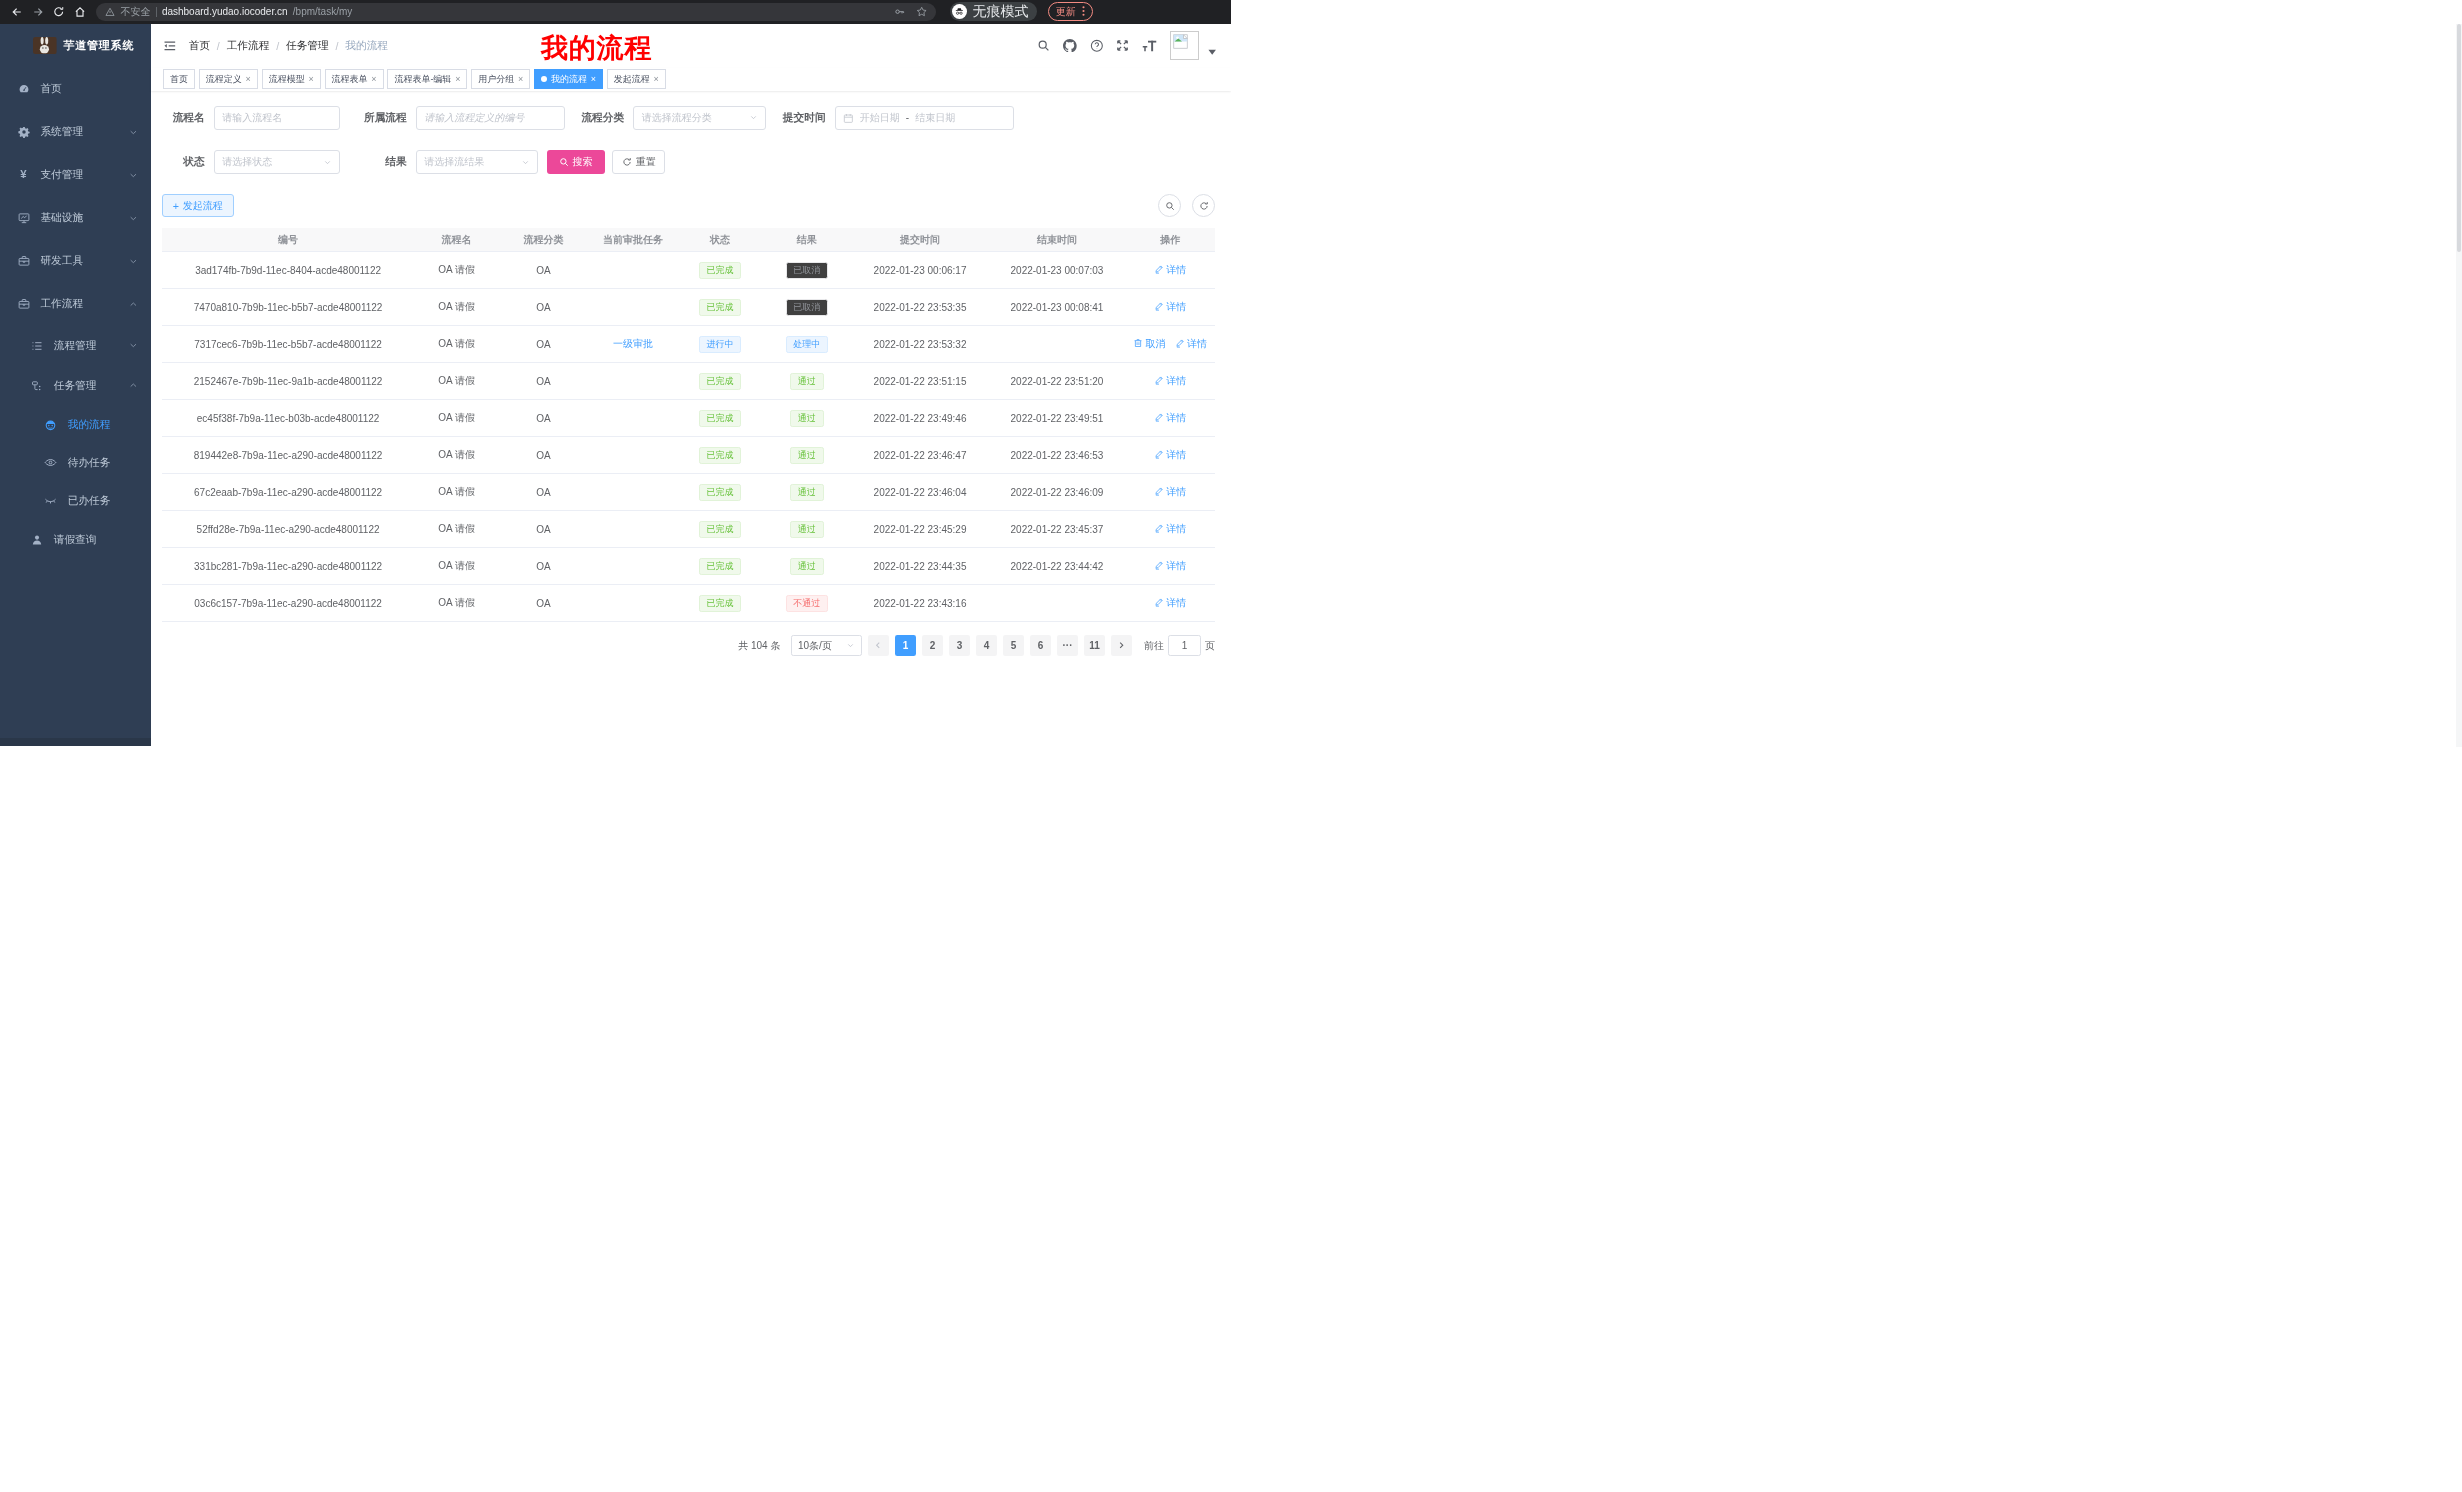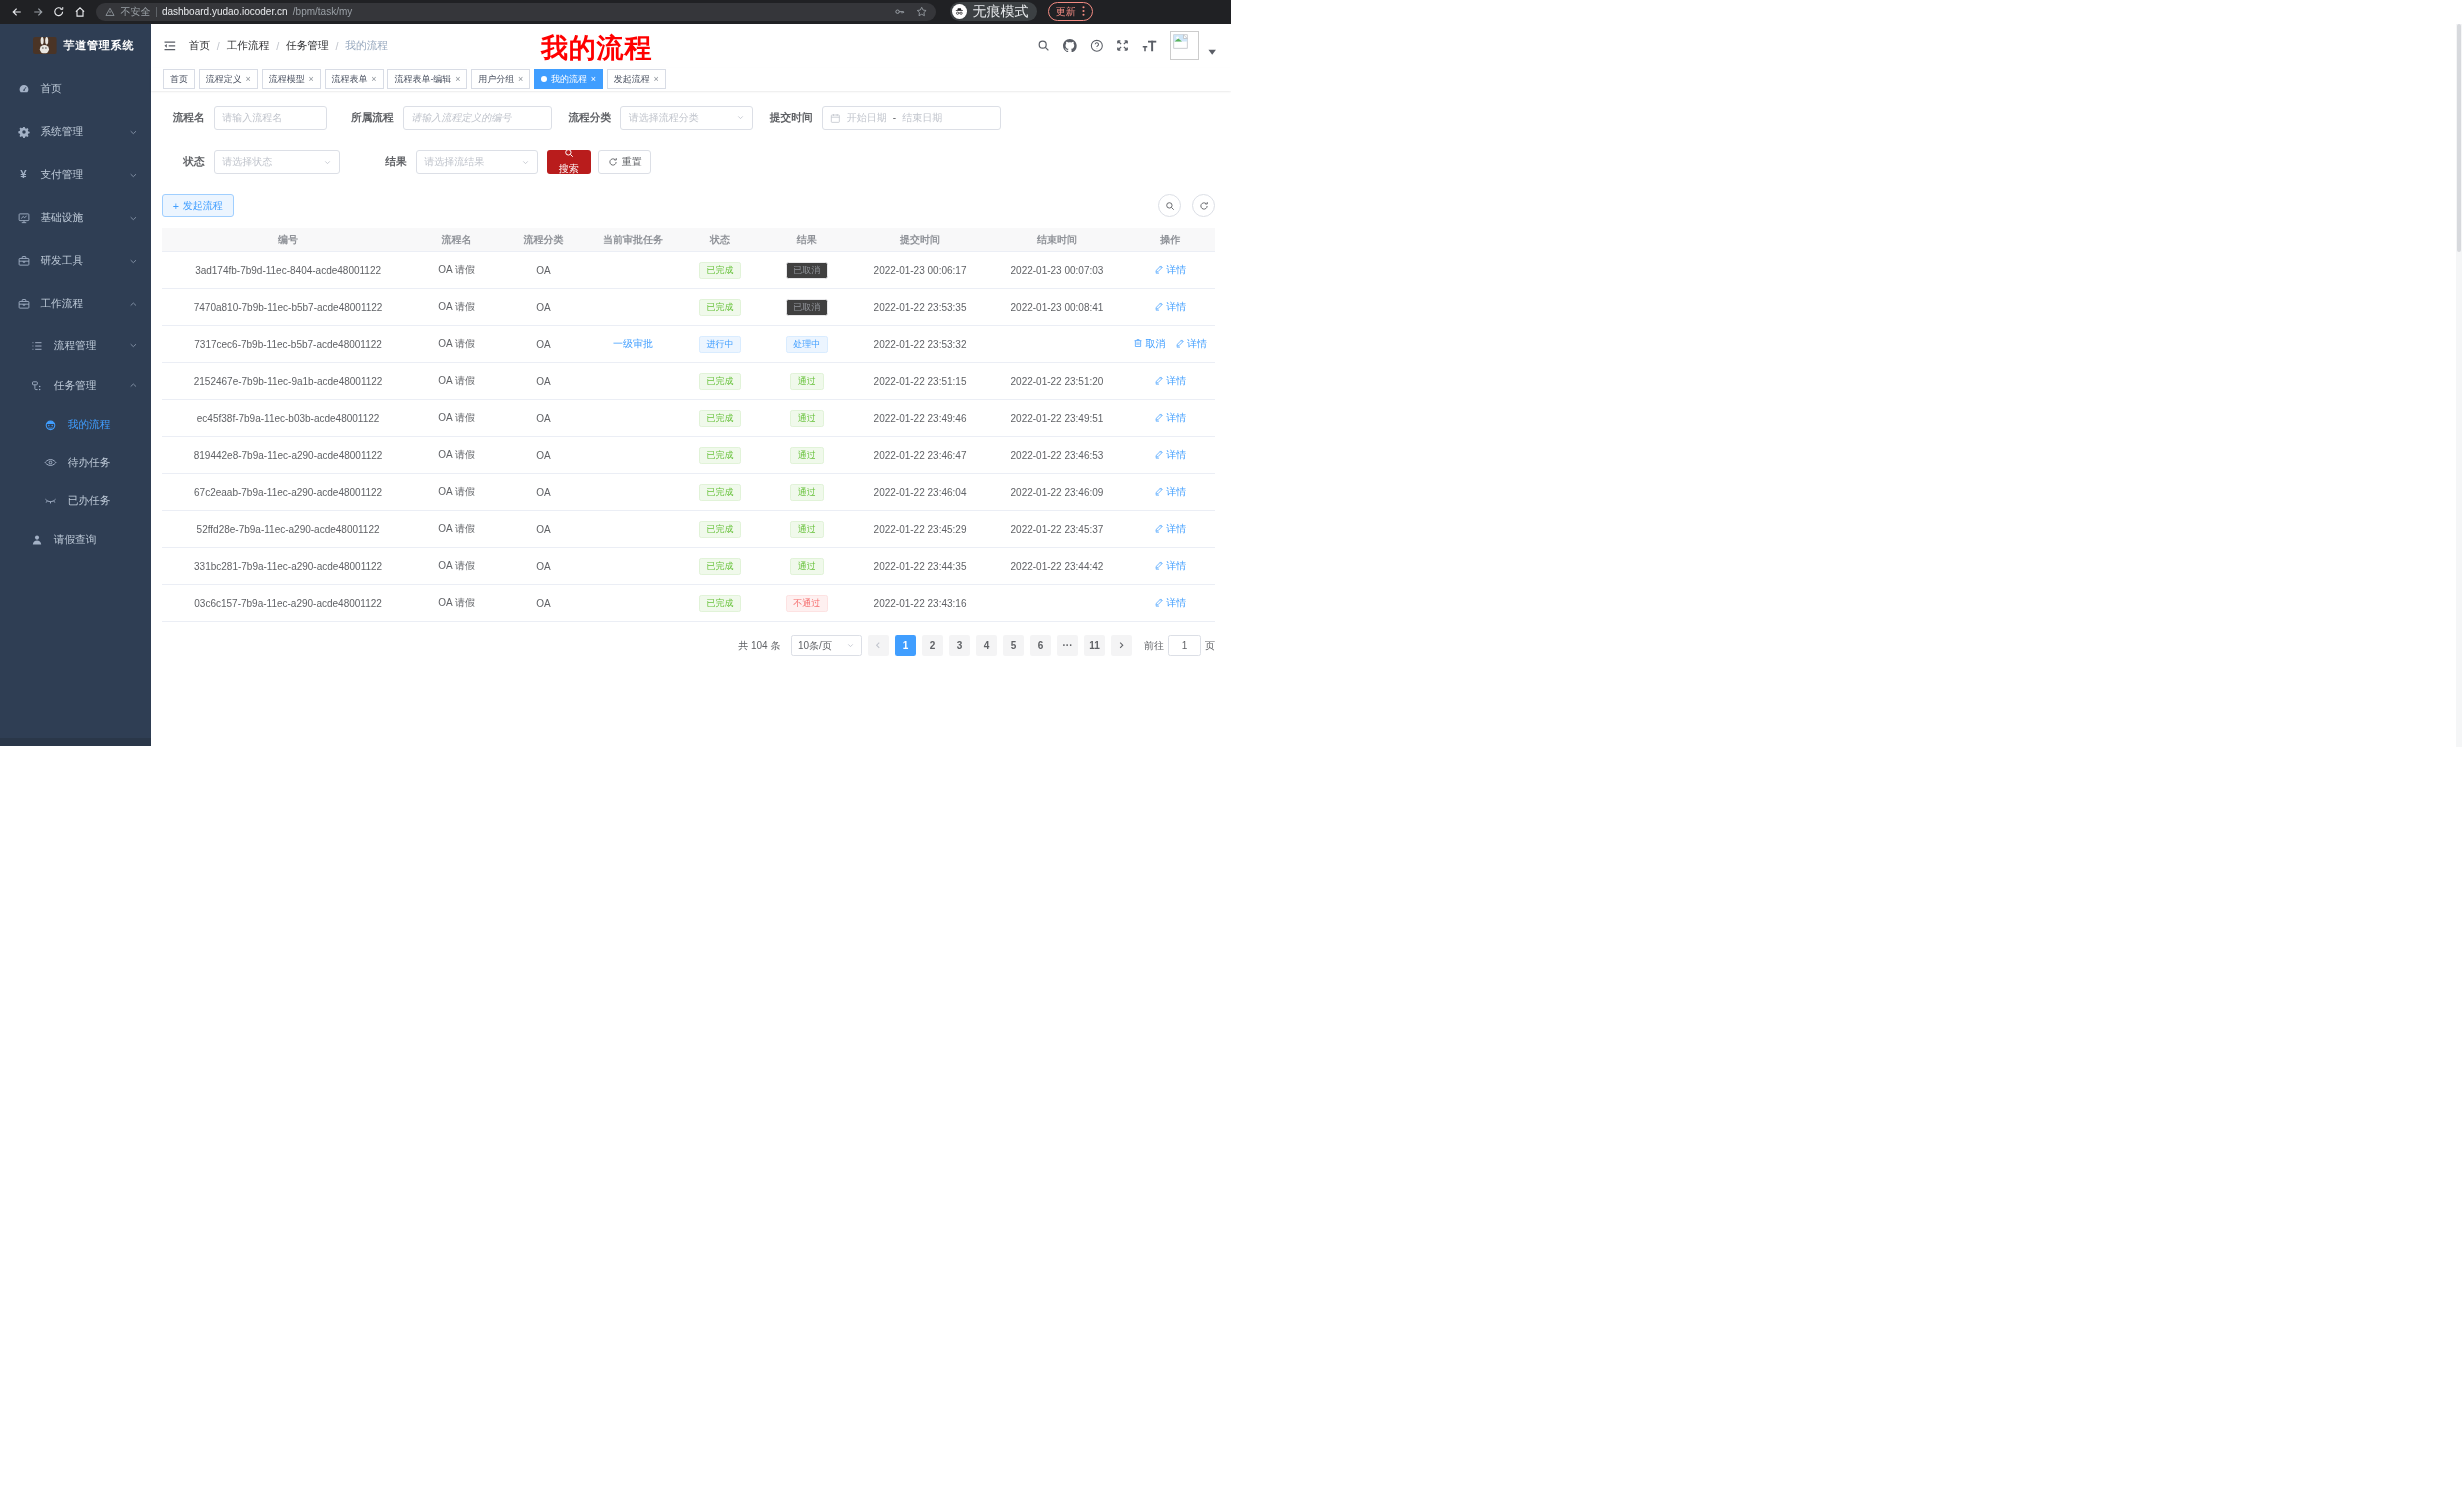--- a/index.html
+++ b/index.html
@@ -69,21 +69,21 @@
   .flabel.w56 { width:43px; }
   .flabel.w64 { width:49px; margin-left:18px; }
   .flabel.nml { margin-left:16.7px; }
   .inp { height:23.6px; border:0.8px solid #dcdfe6; border-radius:3px; padding:0 7.6px; font-size:10px; color:#606266; outline:none; font-family:inherit; }
   .inp::placeholder { color:#c0c4cc; }
   .sel { height:23.6px; border:0.8px solid #dcdfe6; border-radius:3px; display:flex; align-items:center; padding:0 6.8px 0 7.6px; font-size:10px; color:#c0c4cc; cursor:pointer; background:#fff; }
   .sel .ph { flex:1 1 auto; }
   .sel .chev { color:#c0c4cc; display:flex; }
   .daterange { width:179px; height:23.6px; border:0.8px solid #dcdfe6; border-radius:3px; display:flex; align-items:center; gap:6px; padding:0 7.6px; font-size:10px; color:#c0c4cc; cursor:pointer; }
   .btn { height:23.6px; border-radius:3px; font-size:10px; display:flex; align-items:center; justify-content:center; gap:3.8px; cursor:pointer; border:0.8px solid transparent; font-family:inherit; }
-  .btn-primary { background:#b91c1c; color:#fff; width:44px; margin-left:9px;flex-direction:column; }
+  .btn-primary { background:#ec4899; color:#fff; width:58px; margin-left:9px; }
   .btn-plain { background:#fff; border-color:#dcdfe6; color:#606266; width:53px; margin-left:7.6px; }
 
   .toolbar-row { display:flex; align-items:center; margin-top:14.5px; }
   .btn-create { height:23px; padding:0 10px; background:#ecf5ff; border:0.8px solid #a0cfff; border-radius:3px; color:#409eff; font-size:10px; display:flex; align-items:center; gap:3.8px; cursor:pointer; }
   .circle-btns { margin-left:auto; display:flex; gap:10.7px; }
   .cbtn { width:23px; height:23px; border-radius:50%; border:0.8px solid #dcdfe6; background:#fff; color:#606266; display:flex; align-items:center; justify-content:center; cursor:pointer; }
 
   
   table.grid { width:100%; border-collapse:collapse; margin-top:10.7px; table-layout:fixed; }
   .grid th { height:23.6px; background:#f8f8f9; color:#909399; font-size:10px; font-weight:700; text-align:center; }
@@ -447,21 +447,21 @@
         <span class="tag">
           <span>发起流程</span>
           <span class="tag-x">×</span>
         </span>
       </div>
 
     <div class="content">
 
       <div class="frow">
         <span class="flabel w56">流程名</span>
-        <input class="inp" style="width: 113px;" placeholder="请输入流程名">
+        <input class="inp" style="width: 126px;" placeholder="请输入流程名">
         <span class="flabel w64">所属流程</span>
         <input class="inp" style="width: 149px; font-style: italic;" placeholder="请输入流程定义的编号">
         <span class="flabel nml">流程分类</span>
         <div class="sel" style="width:133px">
           <span class="ph">请选择流程分类</span>
           <span class="chev">
               <svg width="9" height="9" viewBox="0 0 16 16" fill="none" stroke="currentColor" stroke-width="1.5">
                 <path d="M4 6l4 4 4-4"></path>
               </svg>
             </span>

